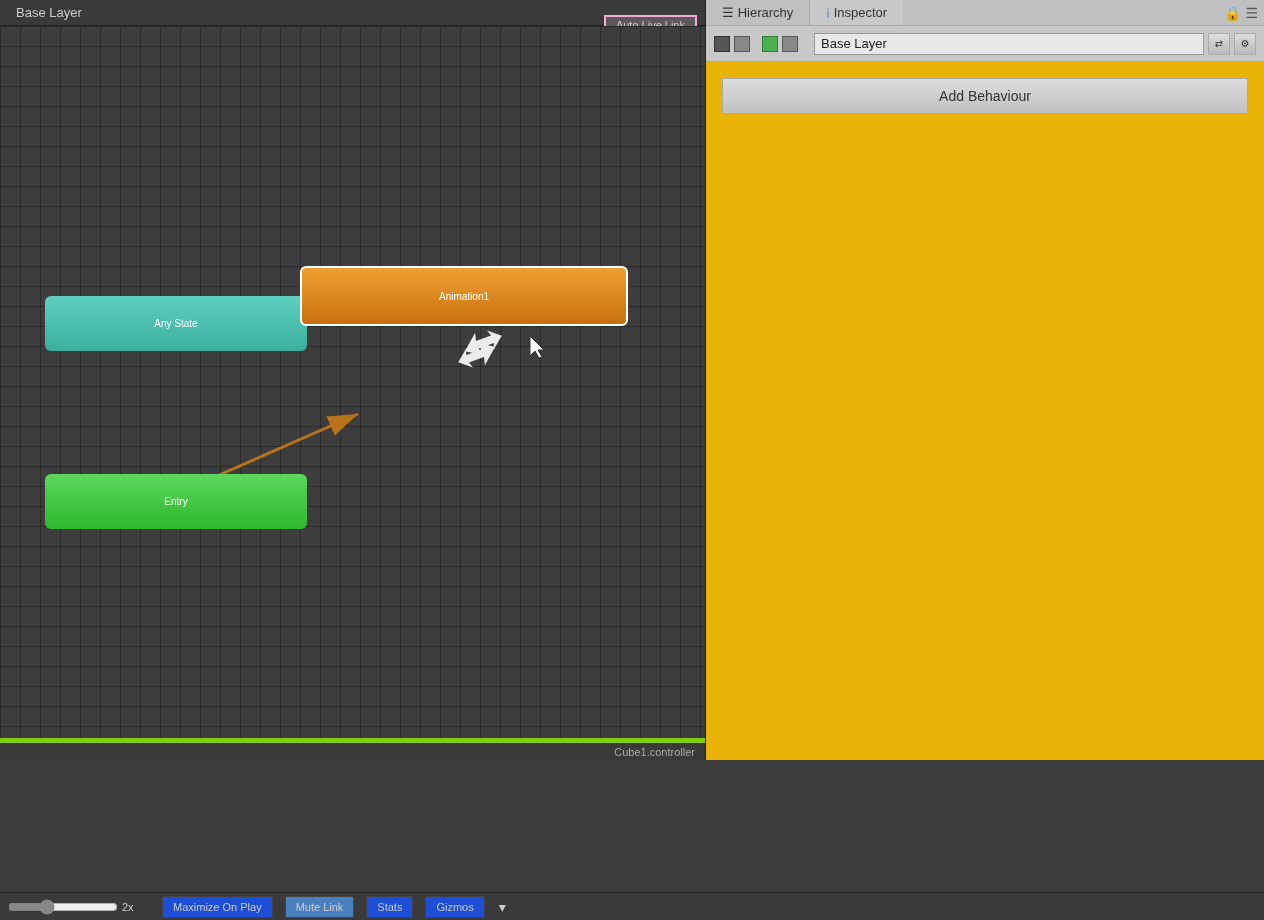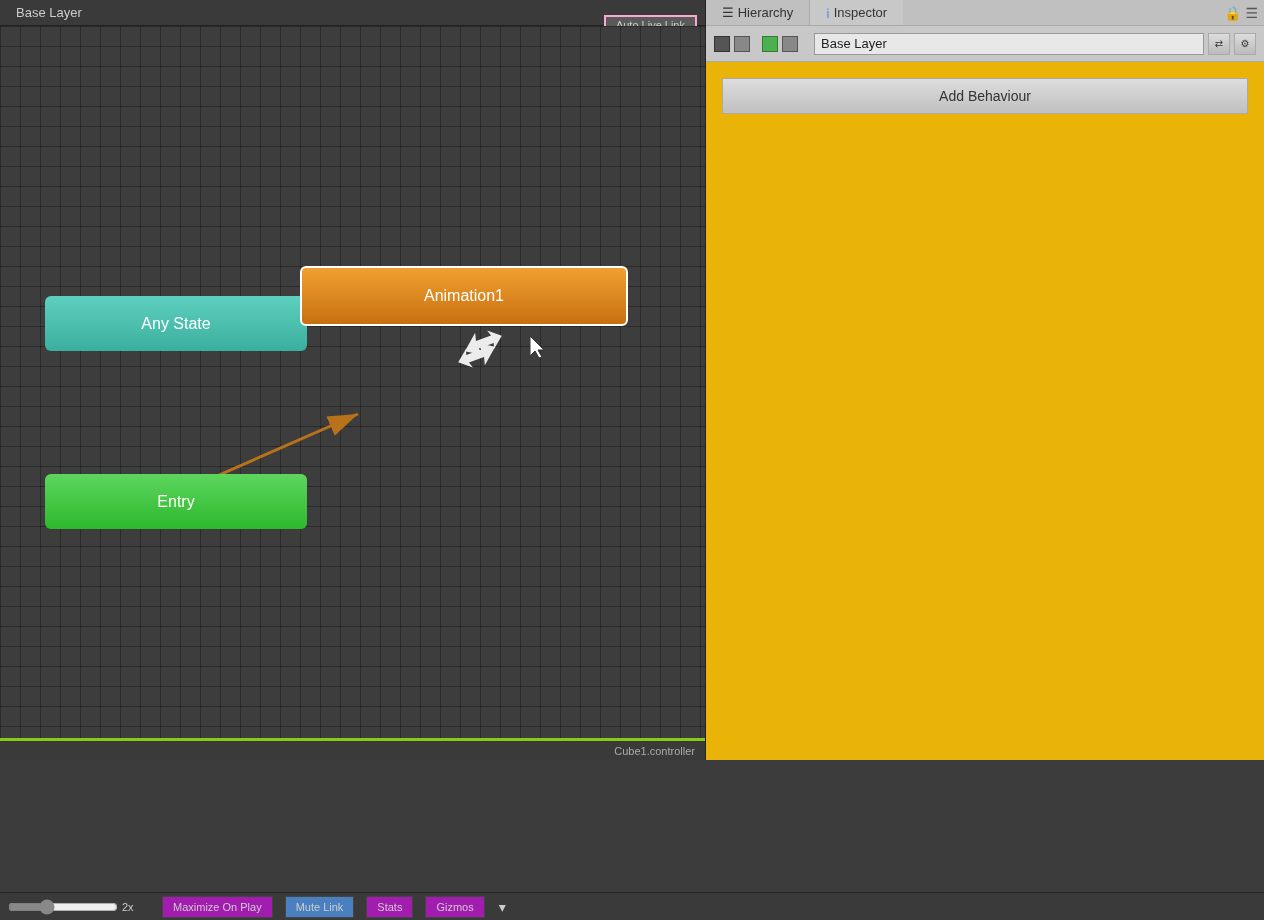--- a/index.html
+++ b/index.html
@@ -28,21 +28,21 @@
         linear-gradient(90deg, rgba(0,0,0,0.3) 1px, transparent 1px);
       background-size: 20px 20px;
       overflow: hidden;
     }
 
     
     .state-node {
       position: absolute;
       border-radius: 6px;
       display: flex; align-items: center; justify-content: center;
-      font-size: 16px;
+      font-size: 10px;
       font-weight: normal;
       color: #fff;
       cursor: pointer;
       user-select: none;
     }
 
     .state-any {
       left: 45px; top: 270px;
       width: 262px; height: 55px;
       background: linear-gradient(180deg, #5ecfbe 0%, #3baf9e 100%);
@@ -94,21 +94,21 @@
       left: 455px; top: 298px;
       width: 50px; height: 50px;
       pointer-events: none;
       z-index: 50;
     }
 
     
     .animator-footer {
       height: 22px;
       background: #3a3a3a;
-      border-top: 3px solid #84cc16;
+      border-top: 5px solid #84cc16;
       display: flex; align-items: center; justify-content: flex-end;
       padding: 0 10px;
       color: #aaa;
       font-size: 11px;
     }
 
     
     .inspector-panel { flex: 1; height: 760px; display: flex; flex-direction: column; background: #c8c8c8; }
 
     .inspector-header-bar {
@@ -204,21 +204,21 @@
       display: flex; align-items: center;
       padding: 0 8px;
       gap: 12px;
     }
 
     .slider-container { display: flex; align-items: center; gap: 4px; }
     .slider { width: 110px; accent-color: #888; }
     .zoom-label { color: #ccc; font-size: 11px; min-width: 28px; }
 
     .toolbar-btn {
-      background: #a21caf;
+      background: #1d4ed8;
       color: #ccc;
       border: 1px solid #444;
       padding: 2px 10px;
       font-size: 11px;
       cursor: pointer;
       height: 22px;
     }
     .toolbar-btn.active { background: #4a80c0; }
 
     .toolbar-more { color: #ccc; font-size: 14px; cursor: pointer; margin-left: 2px; }

